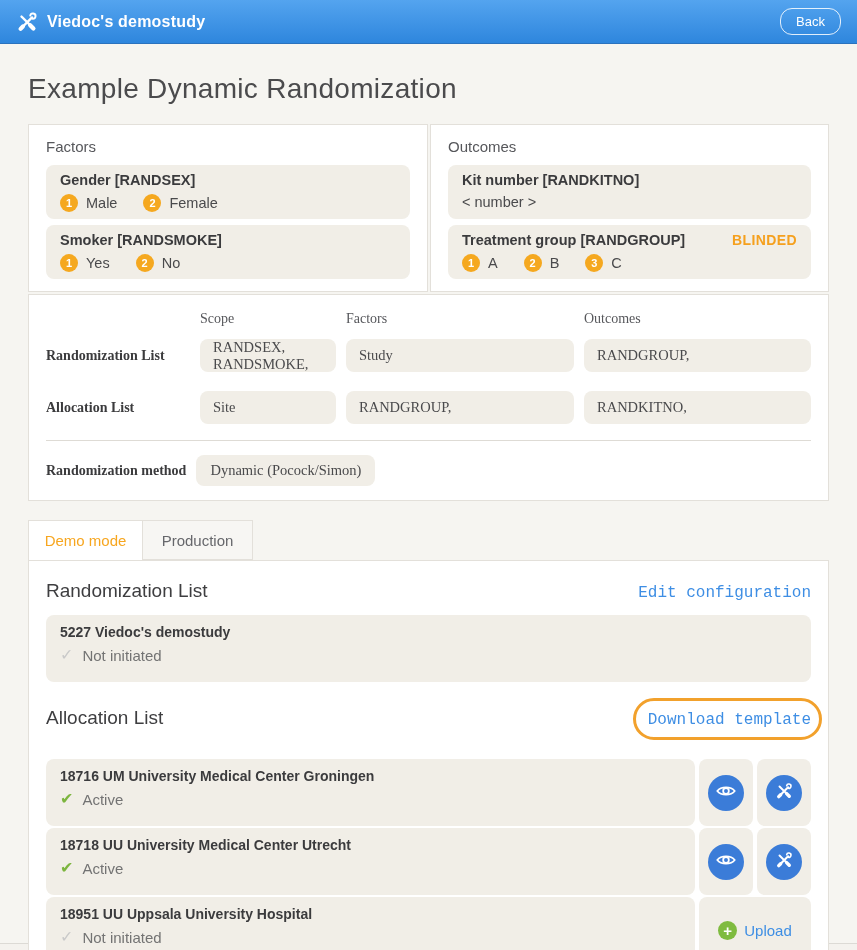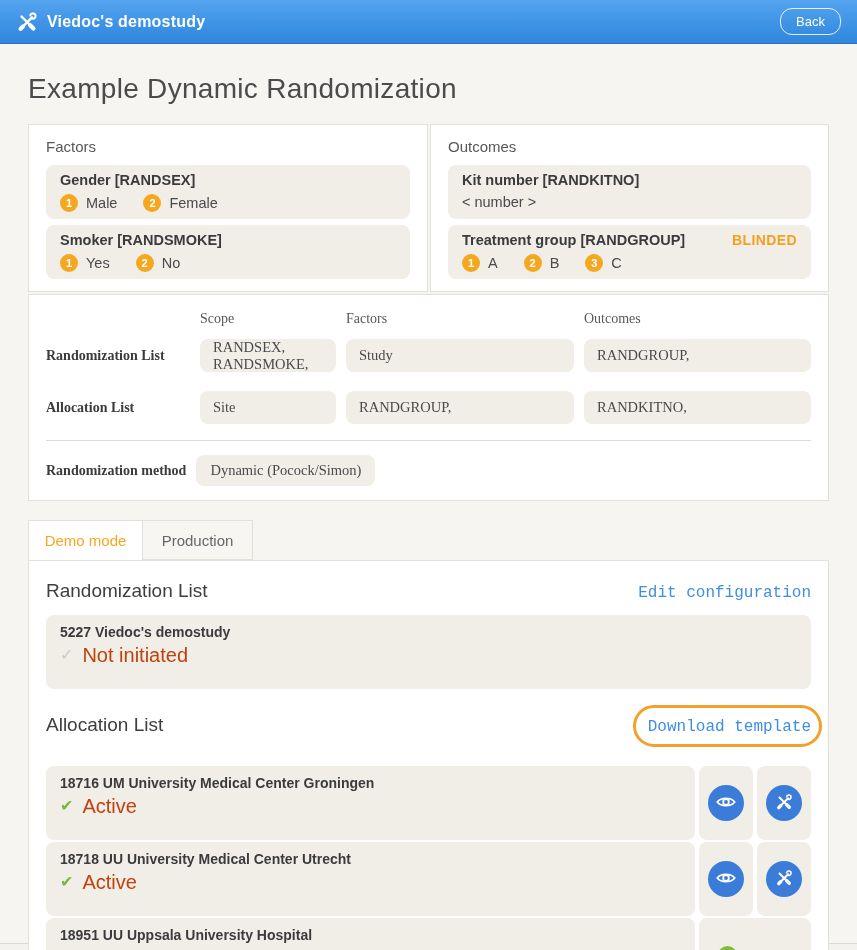--- a/index.html
+++ b/index.html
@@ -73,27 +73,27 @@
     border:1px solid #e3e0da; border-left:none;
   }
 
   
   .main-panel { position:relative; z-index:1; padding:19px 17px 12px; }
   .section-head { display:flex; align-items:baseline; justify-content:space-between; }
   .section-title { font-size:19px; color:#3e3e40; font-weight:400; }
   .link { font-size:16px; color:#3e8ee4; text-decoration:none; cursor:pointer;font-family:Liberation Mono, monospace; }
 
   .list-row { display:flex; gap:4px; margin-top:13px; }
-  .row-main { flex:1; padding:8px 14px 24px; }
+  .row-main { flex:1; padding:8px 14px 17px; }
   .row-name { font-size:14px; font-weight:700; color:#3b3b3d; line-height:18px; }
   .row-status { display:flex; align-items:center; margin-top:4px; height:20px; }
   .check { font-size:16px; margin-right:9px; line-height:1; }
   .check.green { color:#7cb53e; }
   .check.gray { color:#c9c9c9; }
-  .status-text { font-size:20px; color:#c2410c; }
+  .status-text { font-size:15px; color:#737373; }
 
   .alloc-head { margin-top:25px; position:relative; }
   .alloc-rows .list-row { margin-top:0; margin-bottom:2px; }
   .alloc-rows { margin-top:30px; }
   .action-cell { width:54px; display:flex; align-items:center; justify-content:center; }
   .icon-btn {
     width:36px; height:36px; border-radius:50%; background:#3b7cd8; border:none; cursor:pointer;
     display:flex; align-items:center; justify-content:center; padding:0;
   }
   .upload-cell { width:112px; display:flex; align-items:center; justify-content:center; }

